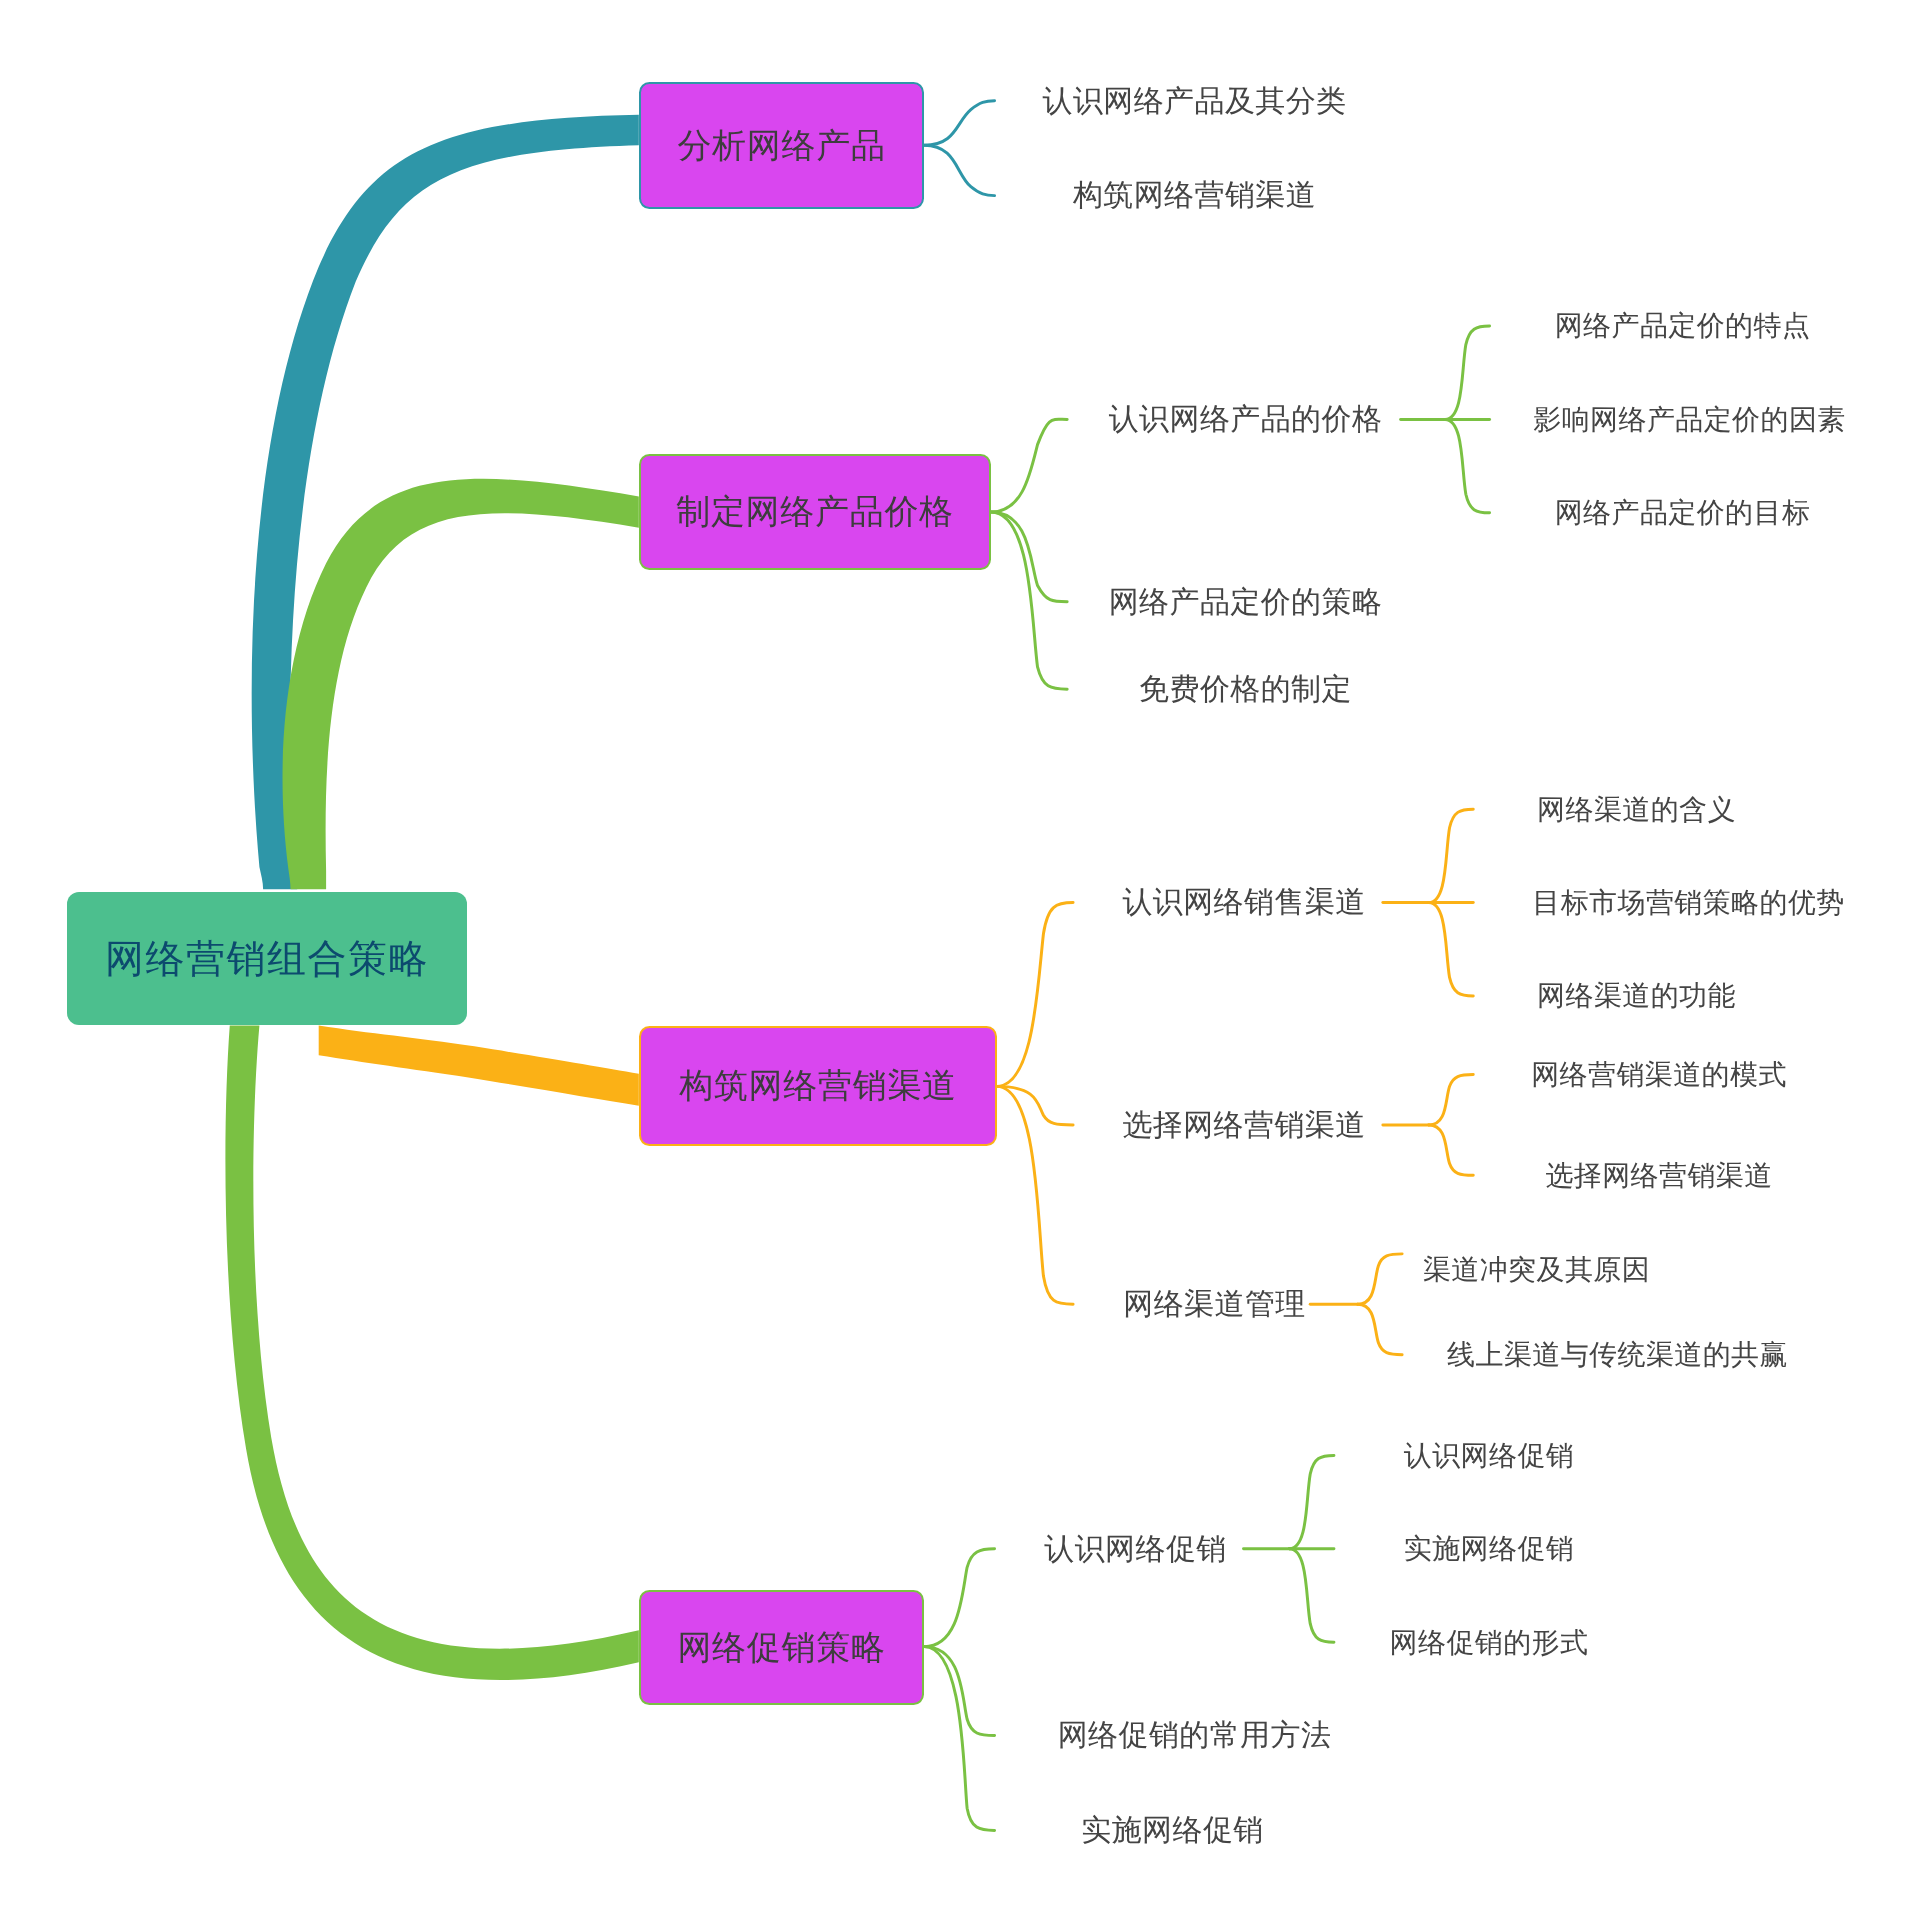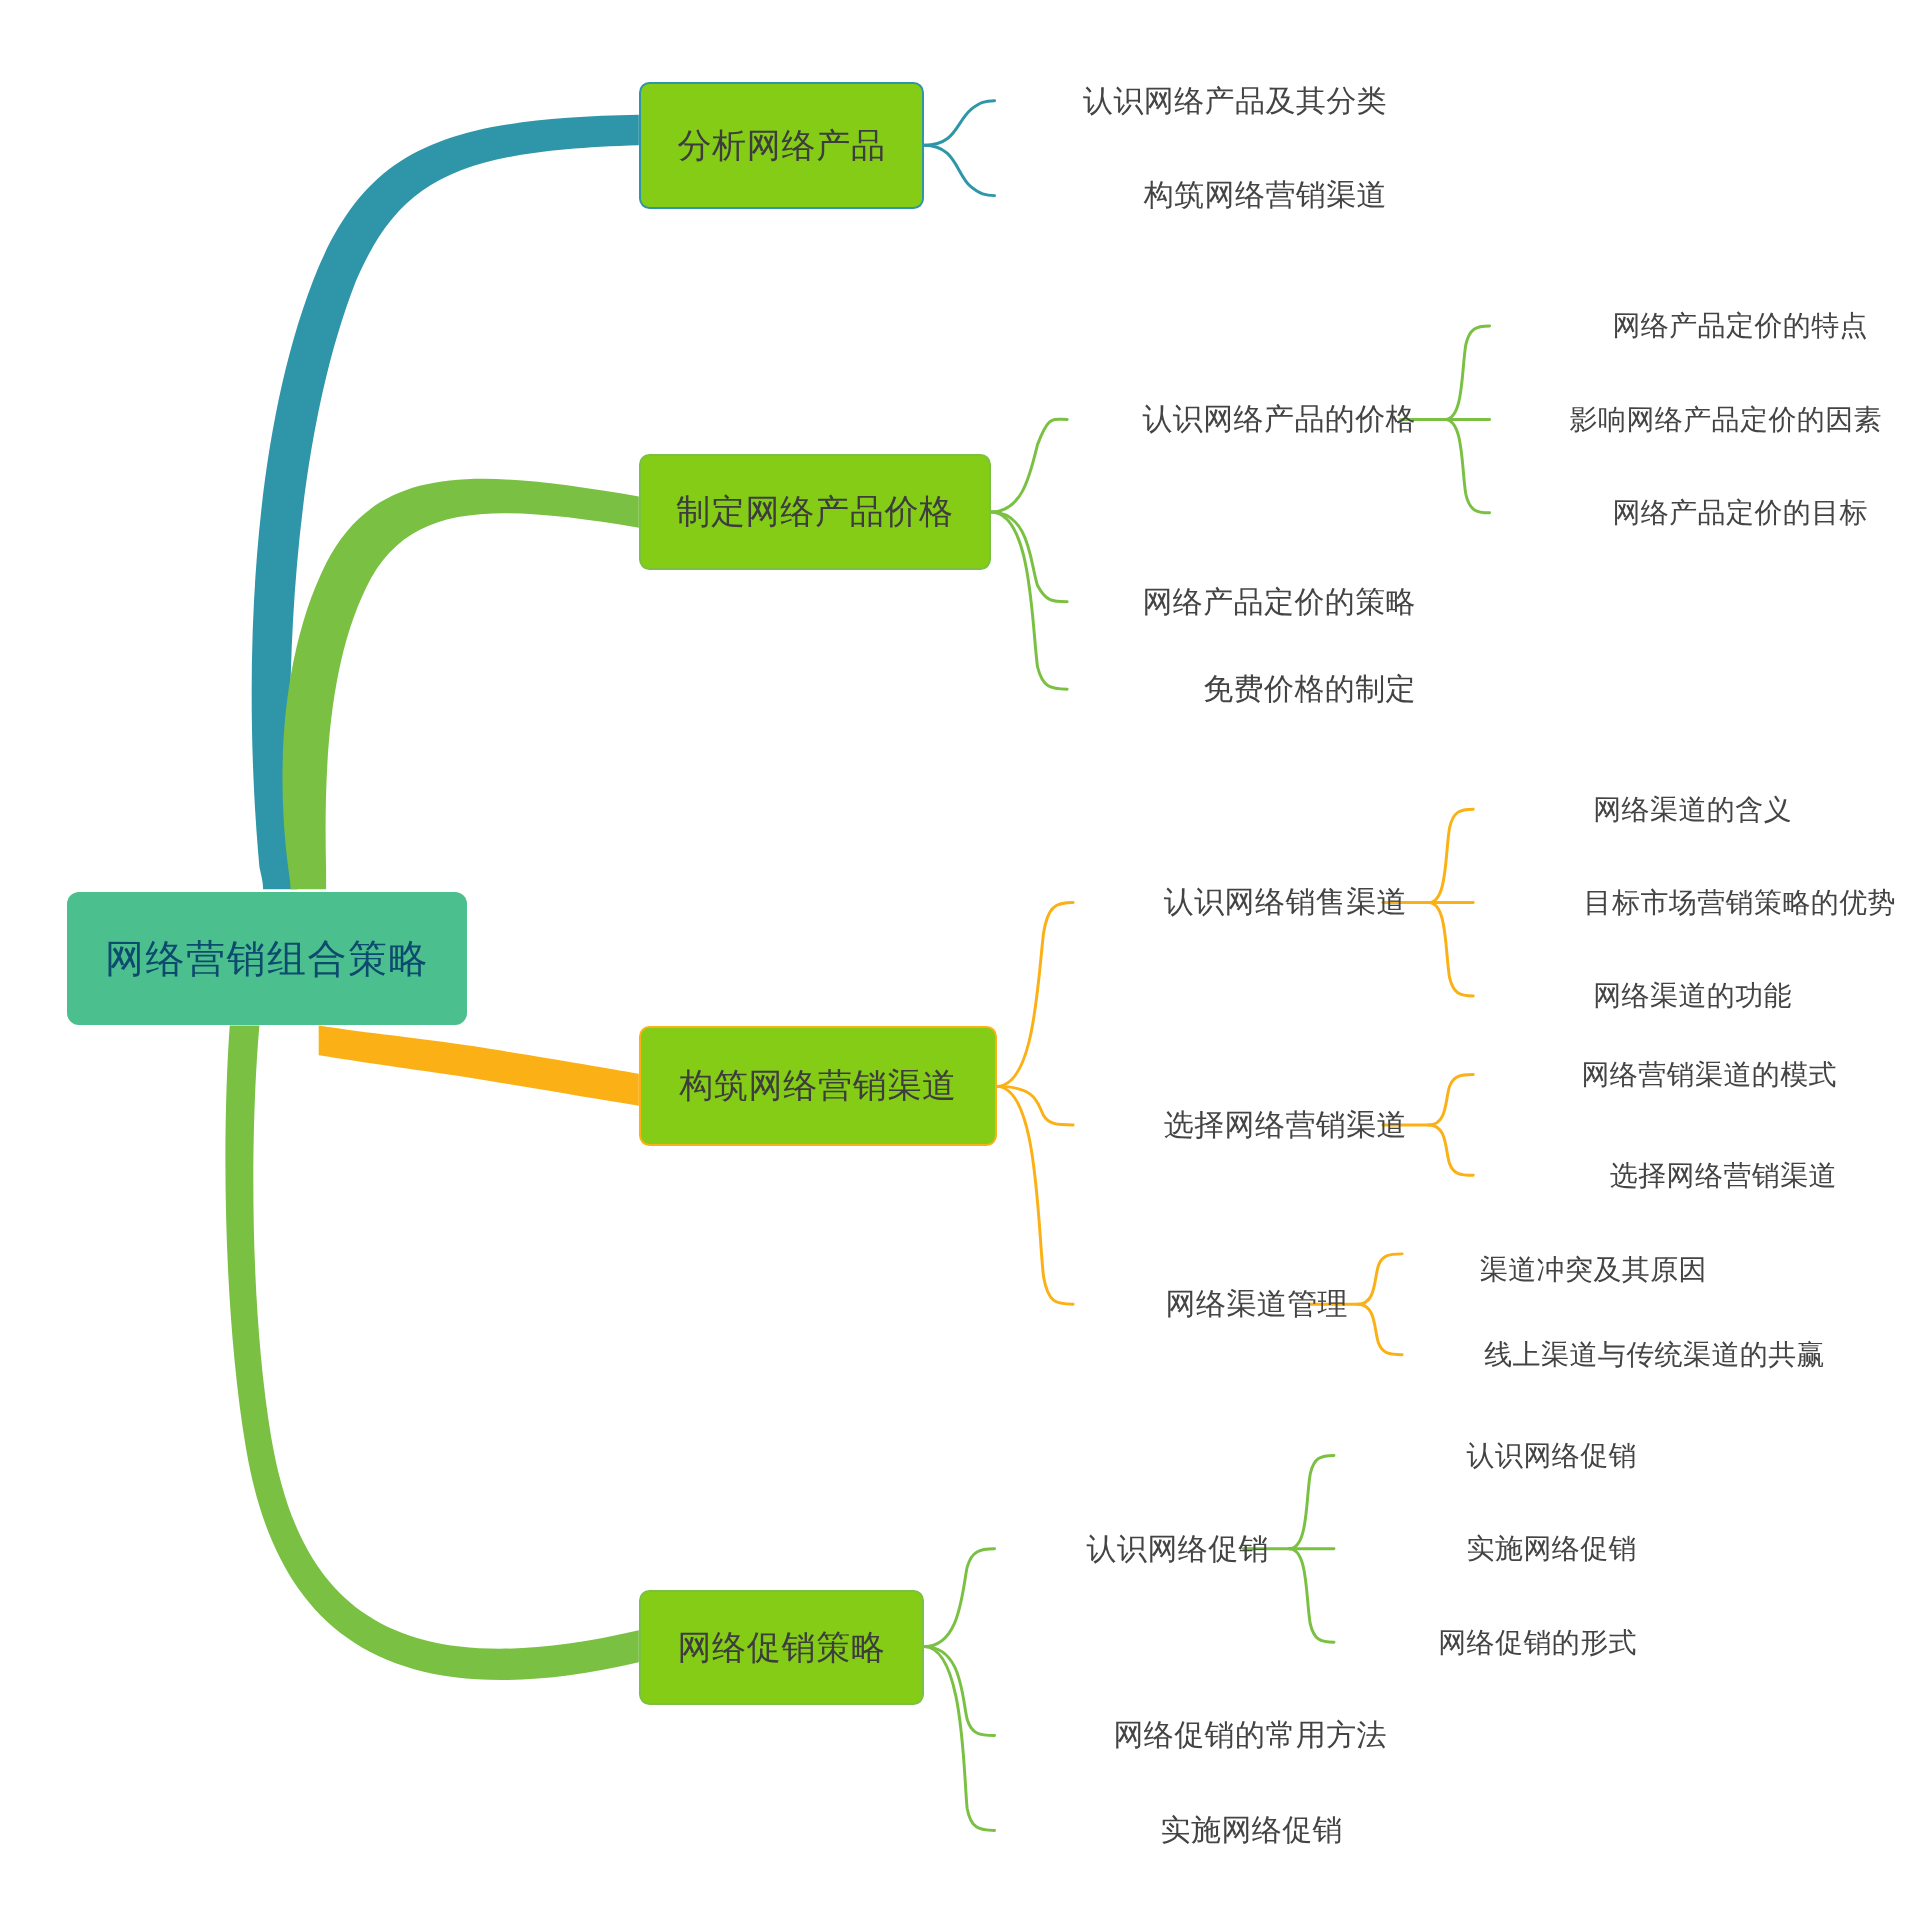--- a/index.html
+++ b/index.html
@@ -38,40 +38,40 @@
     background: #4CBF8E;
     border-radius: 12px;
     color: #0c4a6e;
     font-size: 39px;
     letter-spacing: 1.5px;
     padding: 0 21px;
     z-index: 5;
   }
   
   .l1-node {
-    background: #84cc16;
+    background: #d946ef;
     border-radius: 10.4px;
     border-style: solid;
     border-width: 2.2px;
     color: #3d3d3d;
     font-size: 34px;
     letter-spacing: 0.7px;
     padding: 12px 19px;
     z-index: 4;
     align-items: center;
   }
   .l1-node.teal   { border-color: #2E96A8; }
   .l1-node.green  { border-color: #7AC143; }
   .l1-node.orange { border-color: #FBB116; }
   
   .txt-node {
     color: #444444;
     font-size: 30px;
     letter-spacing: 0.4px;
-    justify-content: flex-end;
+    justify-content: center;
     z-index: 3;
   }
   .txt-node.small {
     font-size: 28px;
   }
 </style>
 </head>
 <body>
 
 <div id="canvas">

